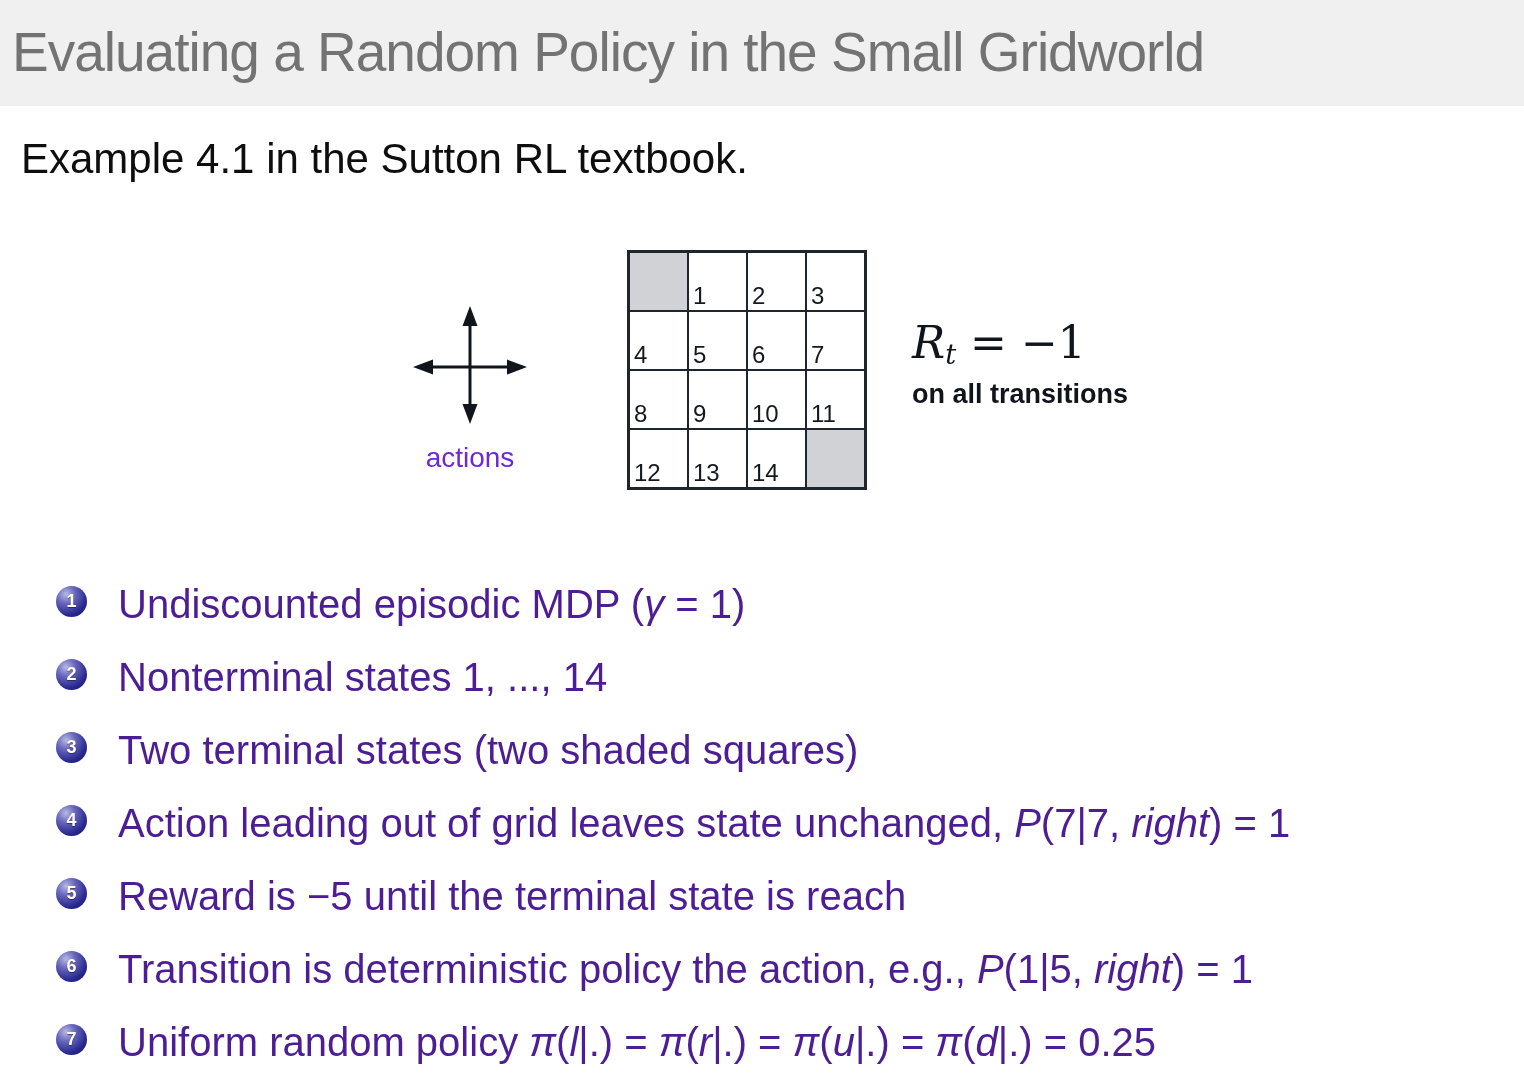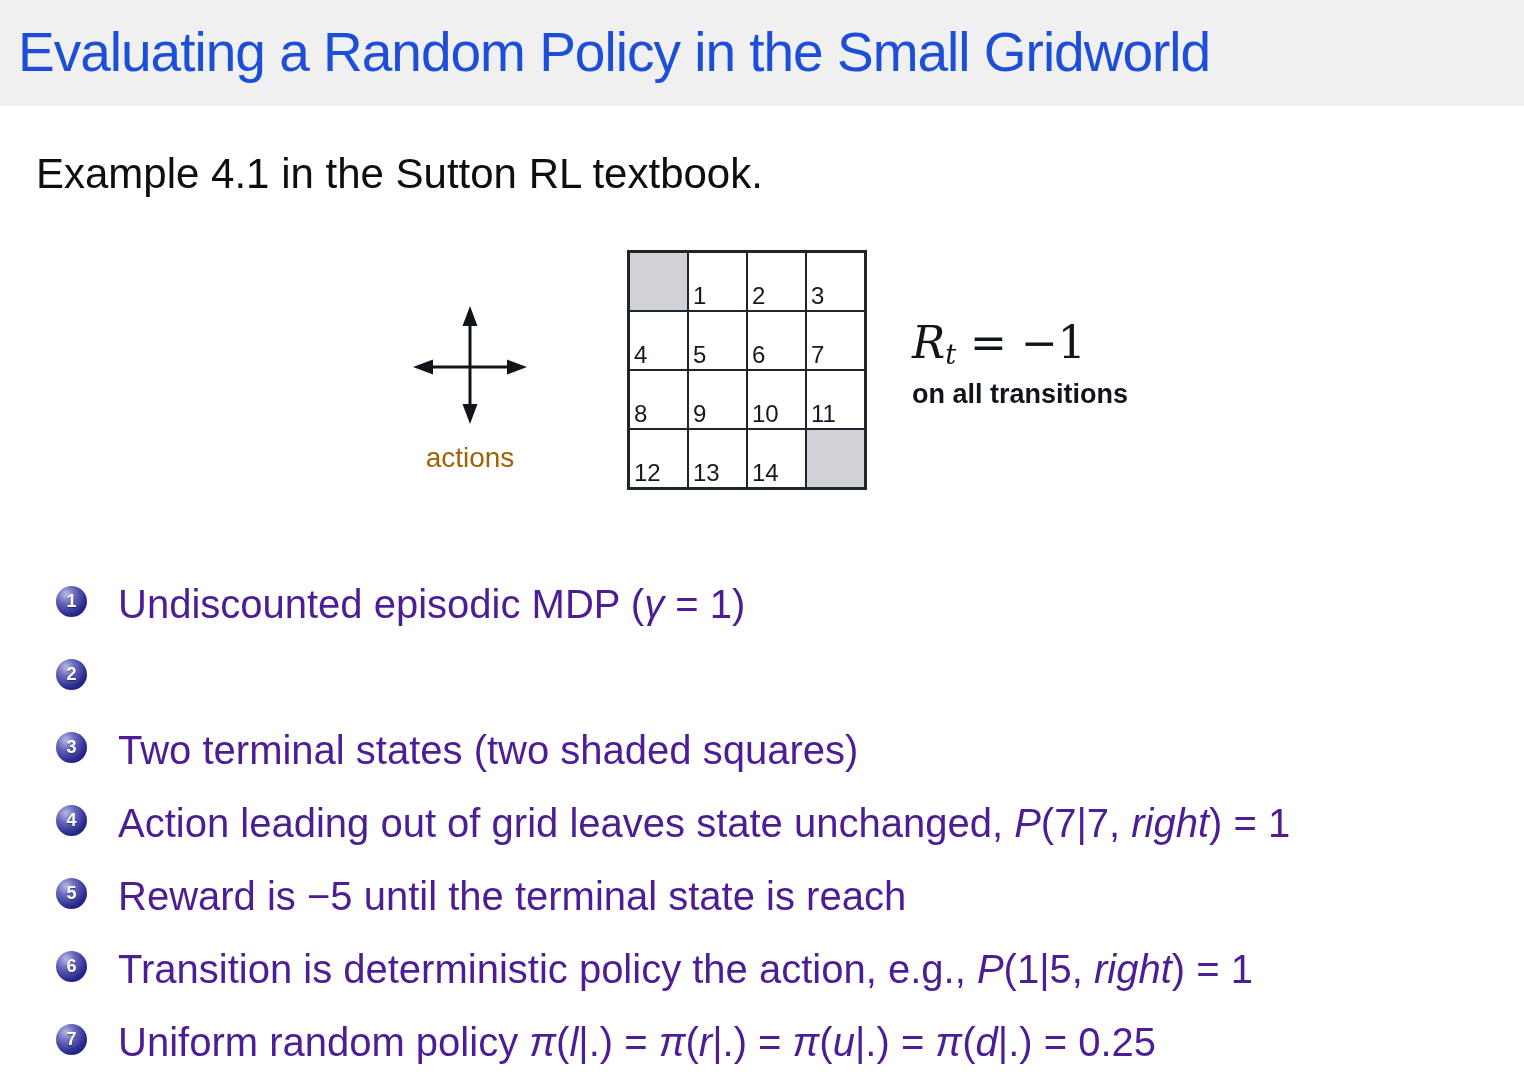--- a/index.html
+++ b/index.html
@@ -13,41 +13,41 @@
     overflow: hidden;
   }
 
   
   .title-bar {
     position: absolute; top: 0; left: 0;
     width: 1524px; height: 106px;
     background: #f0f0f0;
   }
   .title-bar h1 {
-    margin: 0; padding-left: 18px;
+    margin: 0; padding-left: 12px;
     font-size: 55px; font-weight: normal;
-    line-height: 104px; color: #1d4ed8;
+    line-height: 104px; color: #737373;
     letter-spacing: -1px;
     white-space: nowrap;
   }
 
   
   .subtitle {
     position: absolute; left: 20px; top: 134px;
-    margin: 16px; font-size: 42px; color: #0e0e0e;
+    margin: 1px; font-size: 42px; color: #0e0e0e;
     white-space: nowrap;
   }
 
   
   .actions-wrap {
     position: absolute; left: 405px; top: 300px;
     width: 130px; text-align: center;
   }
   .actions-label {
-    margin-top: 8px; font-size: 28px; color: #a16207;
+    margin-top: 8px; font-size: 28px; color: #6d28d9;
   }
 
   
   .grid {
     position: absolute; left: 627px; top: 250px;
     display: grid;
     grid-template-columns: repeat(4, 57px);
     grid-auto-rows: 57px;
     gap: 2px;
     background: #1f252d;
@@ -173,20 +173,21 @@
 
   </div>
 
   <ul class="bullet-list" id="bullet-list">
       <li class="row" style="top: 578px;">
         <span class="ball">1</span>
         <span class="row-text"><span>Undiscounted episodic MDP (</span><span class="sg-i">γ</span><span> = 1)</span></span>
       </li>
       <li class="row" style="top: 651px;">
         <span class="ball">2</span>
+        <span class="row-text"><span>Nonterminal states 1, ..., 14</span></span>
       </li>
       <li class="row" style="top: 724px;">
         <span class="ball">3</span>
         <span class="row-text"><span>Two terminal states (two shaded squares)</span></span>
       </li>
       <li class="row" style="top: 797px;">
         <span class="ball">4</span>
         <span class="row-text"><span>Action leading out of grid leaves state unchanged, </span><span class="sg-i">P</span><span>(7|7, </span><span class="sg-i">right</span><span>) = 1</span></span>
       </li>
       <li class="row" style="top: 870px;">

